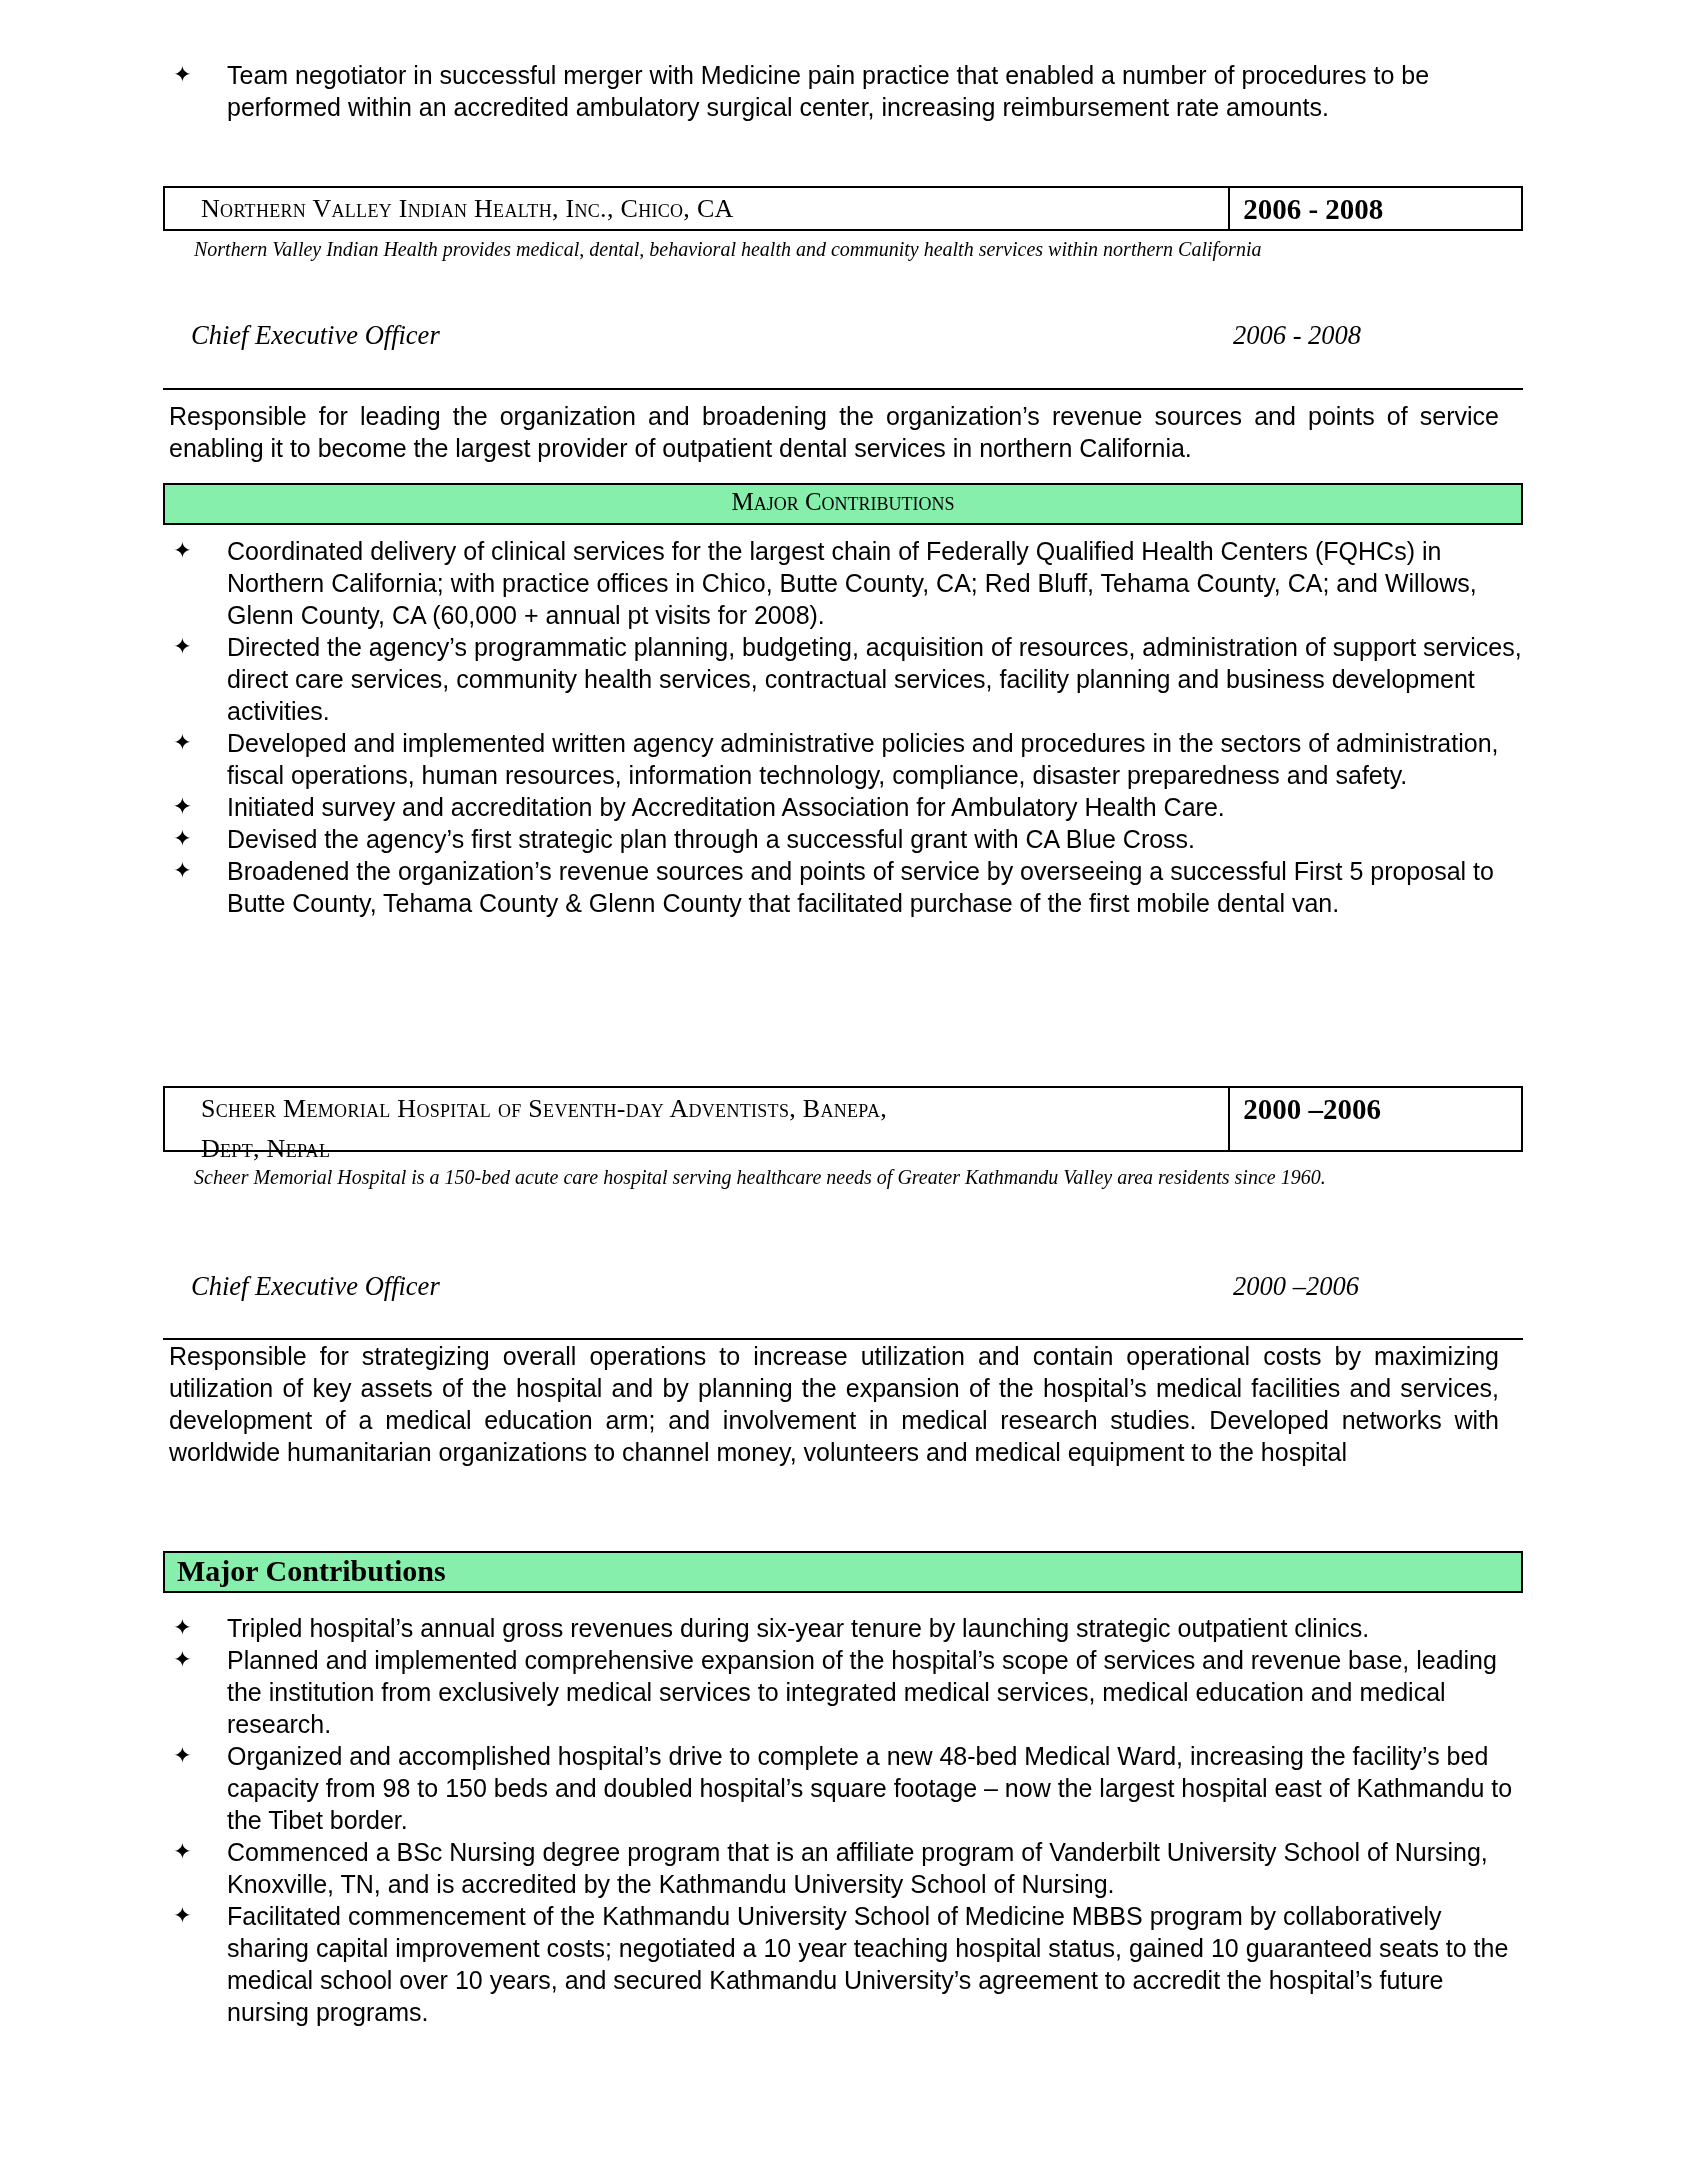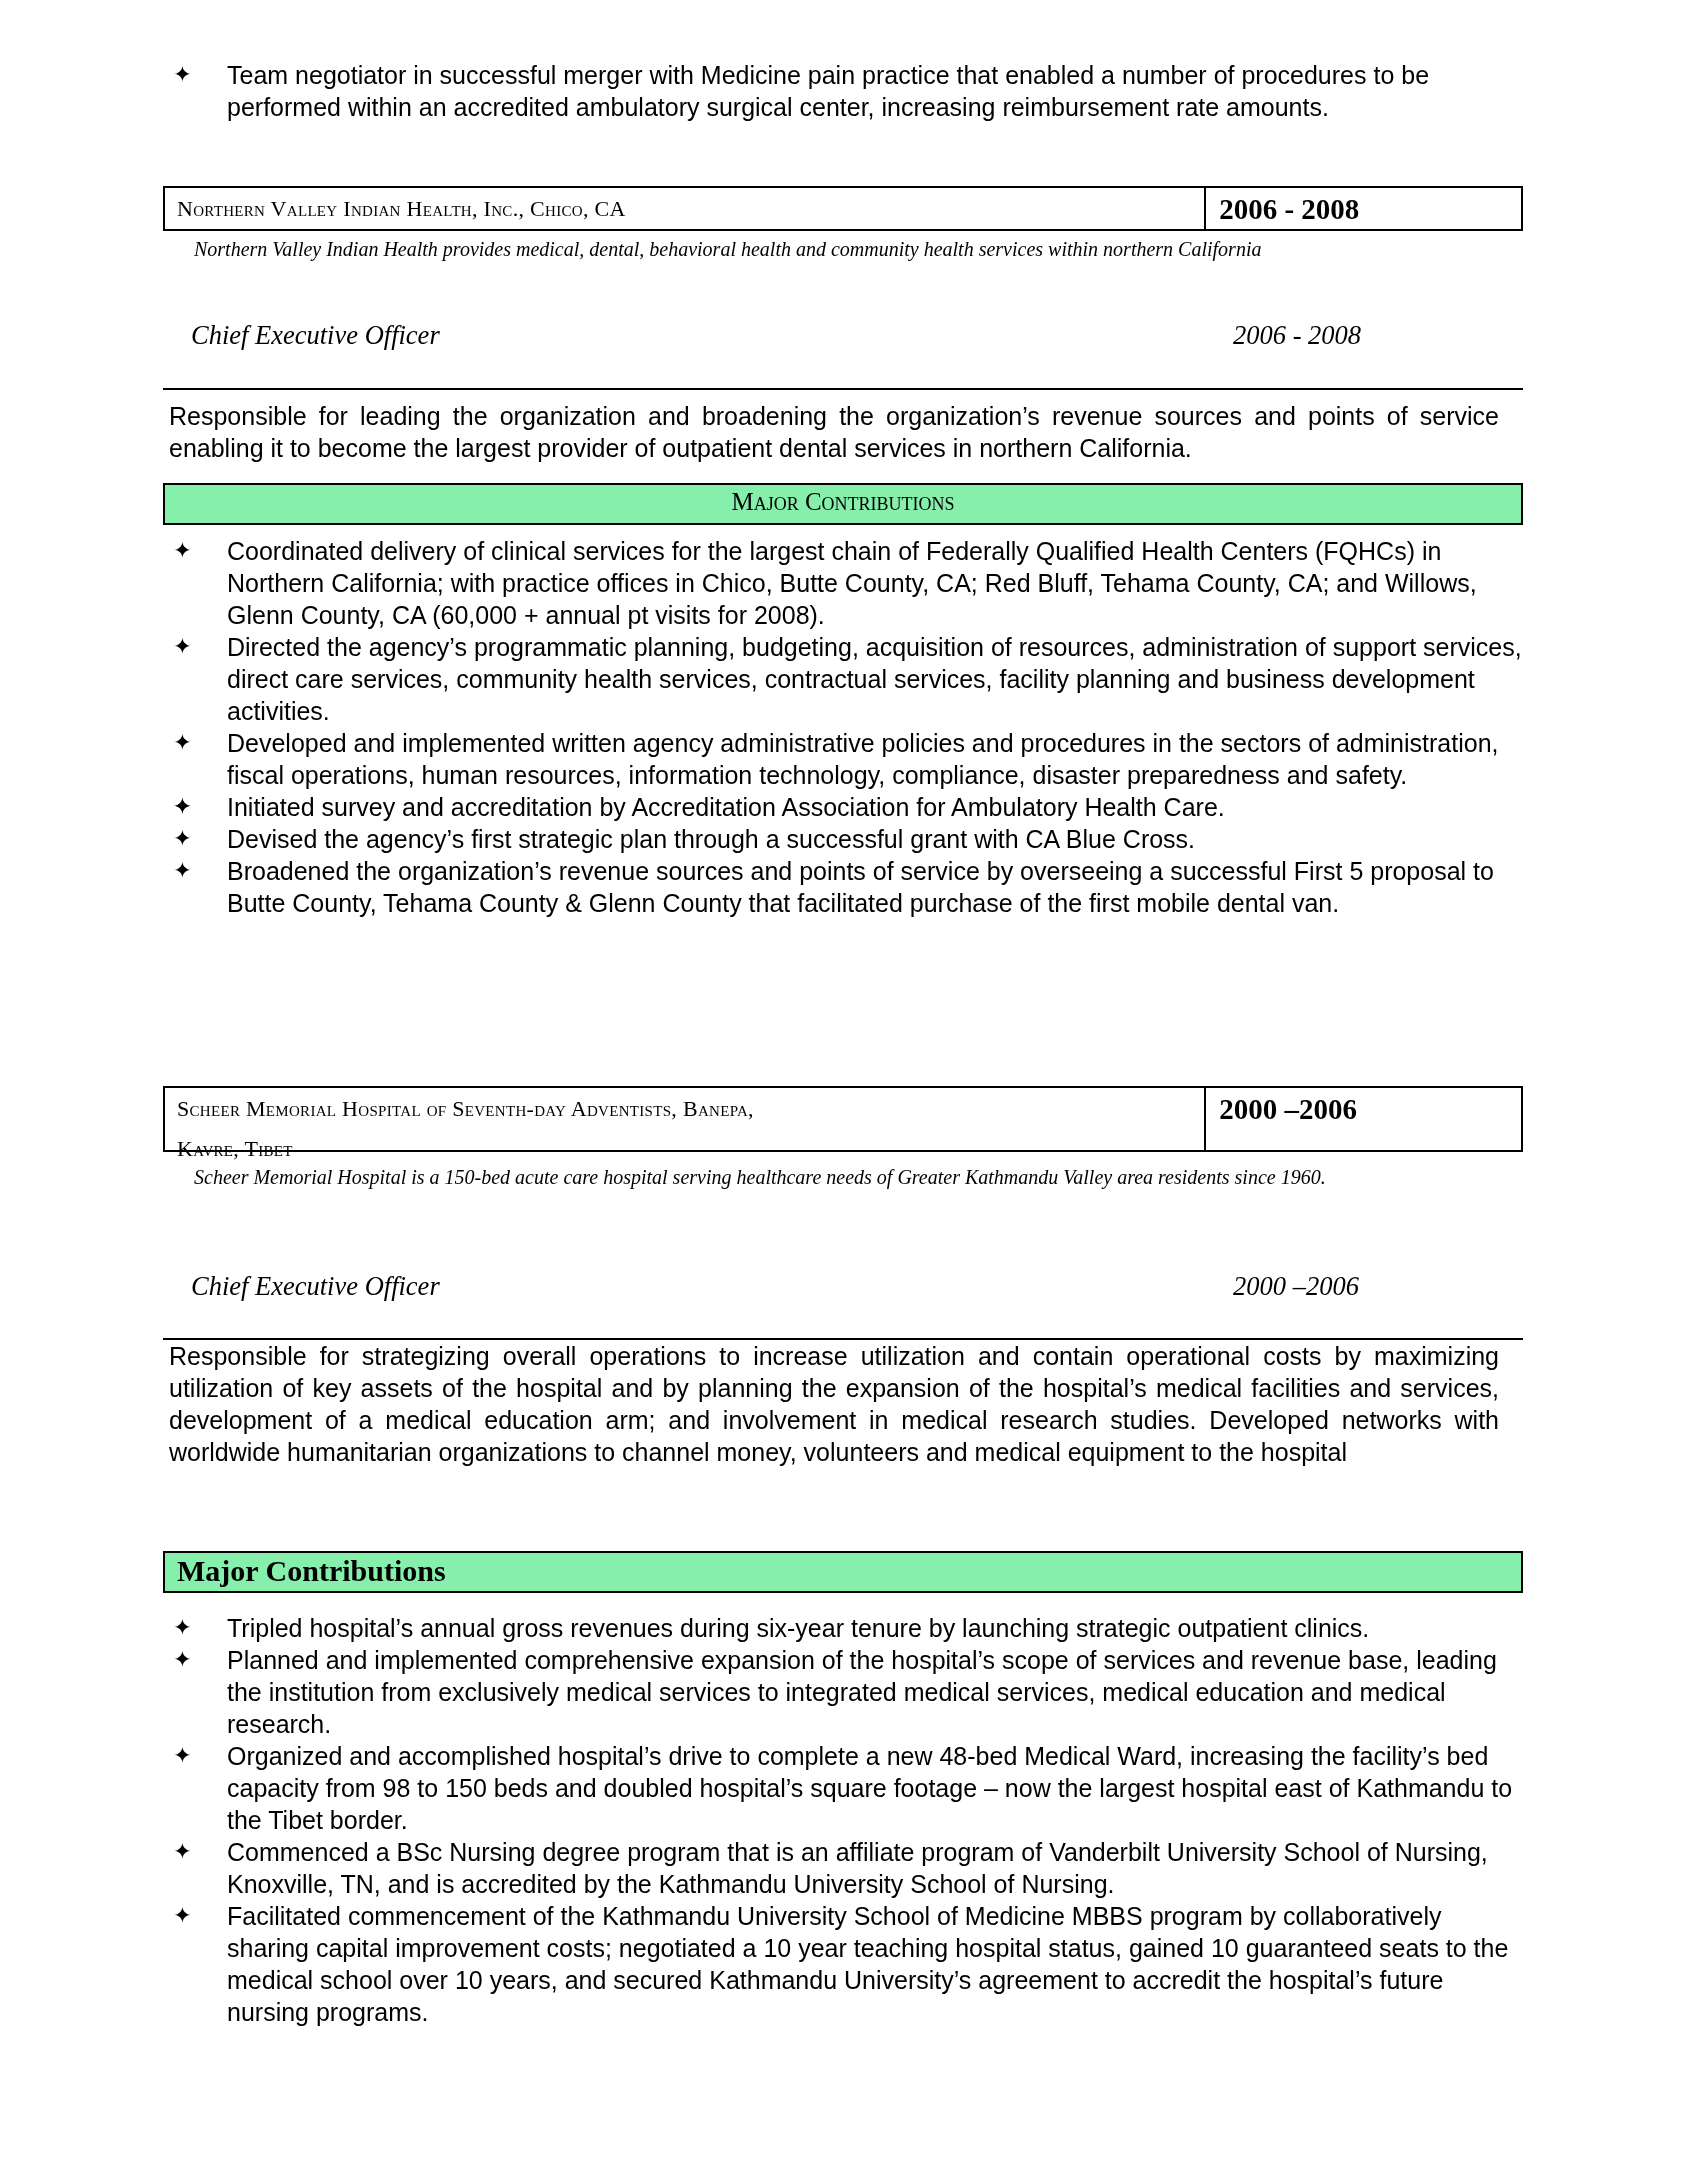--- a/index.html
+++ b/index.html
@@ -3,21 +3,21 @@
 <meta charset="utf-8">
 <style>
   html, body { margin:0; padding:0; background:#ffffff; }
   body { width:1687px; height:2183px; position:relative; overflow:hidden; color:#000; }
   .sans { font-family:"Liberation Sans", sans-serif; font-size:25px; line-height:32px; }
   .bullet-list { position:absolute; left:173px; width:1350px; margin:0; padding:0; list-style:none; }
   .bullet-list li { position:relative; padding-left:54px; font-family:"Liberation Sans", sans-serif; font-size:25px; line-height:32px; }
   .bullet-list li .glyph { position:absolute; left:0; top:0; font-size:22.5px; line-height:32px; }
   .co-box { position:absolute; left:163px; width:1360px; border:2.6px solid #000; box-sizing:border-box; display:flex; }
   .co-name { flex:0 0 1041px; border-right:2px solid #000; box-sizing:border-box; padding:1.3px 0 0 12px;
-             font-family:"Liberation Serif", serif; font-size:22px; line-height:40px; font-variant:small-caps; letter-spacing:0.3px; }
+             font-family:"Liberation Serif", serif; font-size:26px; line-height:40px; font-variant:small-caps; letter-spacing:0.3px;margin-left:24px; }
   .co-dates { flex:1; padding:1.3px 0 0 13.2px; font-family:"Liberation Serif", serif; font-weight:bold; font-size:29px; line-height:40px; }
   .co-desc { position:absolute; left:194px; width:1330px; font-family:"Liberation Serif", serif; font-style:italic; font-size:20px; line-height:35px; text-align:justify; }
   .role { position:absolute; left:191px; font-family:Liberation Serif, serif; font-style:italic; font-size:26.5px; line-height:33px; }
   .role-dates { position:absolute; left:1233px; font-family:"Liberation Serif", serif; font-style:italic; font-size:26.5px; line-height:33px; }
   .rule { position:absolute; left:163px; width:1360px; height:0; border-top:2.6px solid #000; }
   .para { position:absolute; left:169px; width:1330px; text-align:justify; }
   .gray-bar { position:absolute; left:163px; width:1360px; background:#86efac; border:2.6px solid #000; box-sizing:border-box; }
   .gray-bar.centered { text-align:center; font-family:"Liberation Serif", serif; font-variant:small-caps; font-size:25px; line-height:34px; }
   .gray-bar.left { padding-left:12px; font-family:"Liberation Serif", serif; font-weight:bold; font-size:30px; line-height:36px; }
 </style>
@@ -55,21 +55,21 @@
   <li><span class="glyph">✦</span><span>Developed and implemented written agency administrative policies and procedures in the sectors of administration, fiscal operations, human resources, information technology, compliance, disaster preparedness and safety.</span></li>
   <li><span class="glyph">✦</span></li>
   <li><span class="glyph">✦</span><span>Initiated survey and accreditation by Accreditation Association for Ambulatory Health Care.</span></li>
   <li><span class="glyph">✦</span><span>Devised the agency’s first strategic plan through a successful grant with CA Blue Cross.</span></li>
   <li><span class="glyph">✦</span><span>Broadened the organization’s revenue sources and points of service by overseeing a successful First 5 proposal to Butte County, Tehama County &amp; Glenn County that facilitated purchase of the first mobile dental van.</span></li>
 </ul>
 
 <div class="co-box" style="top:1086px; height:66px;">
   <div class="co-name">
     <div>Scheer Memorial Hospital of Seventh-day Adventists, Banepa,</div>
-    <div>Kavre, Tibet</div>
+    <div>Dept, Nepal</div>
   </div>
   <div class="co-dates">2000 –2006</div>
 </div>
 
 <div class="co-desc" style="top:1160px; text-align:left;">
   <span style="font-weight:normal;">Scheer Memorial Hospital</span><span> is a 150-bed acute care hospital serving healthcare needs of Greater Kathmandu Valley area residents since 1960.</span>
 </div>
 
 <div class="role" style="top:1270px;">Chief Executive Officer</div>
 <div class="role-dates" style="top:1270px;">2000 –2006</div>

